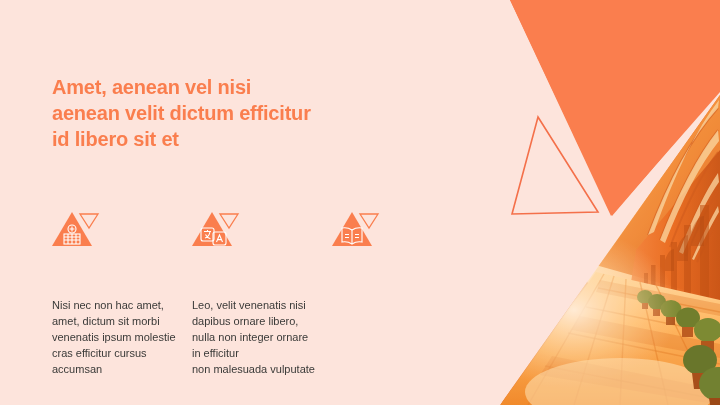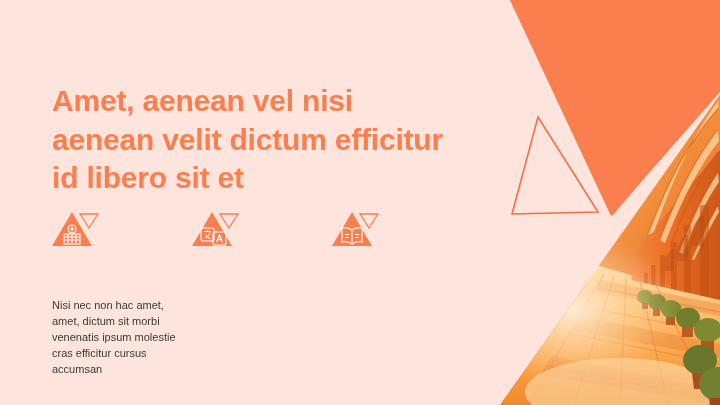--- a/index.html
+++ b/index.html
@@ -12,21 +12,21 @@
     position:relative;width:720px;height:405px;overflow:hidden;
     background:#fde4dc;
   }
 
   
   #art{position:absolute;inset:0;width:720px;height:405px;}
 
   
   #title{
     position:absolute;left:52px;top:62px;width:430px;
-    font-size:30px;line-height:1.29;
+    font-size:20px;line-height:1.29;
     font-weight:700;letter-spacing:-0.2px;
     color:#fa7e4e;
     z-index:5;
     white-space:pre-line;
   }
 
   
   #cols{
     position:absolute;left:52px;top:208px;width:420px;
     display:flex;z-index:5;
@@ -233,20 +233,25 @@
           <polygon points="20,4 40,38 0,38" fill="#fa7e4e"></polygon>
           <polygon points="28,6 46,6 37,20" fill="none" stroke="#fa7e4e" stroke-width="1.3"></polygon>
           <g stroke="#ffffff" stroke-width="1.1" fill="none">
             <rect x="9" y="20" width="13" height="13" rx="2"></rect>
             <path d="M12,23.5 h7 M15.5,23.5 v-1.6 M18,23.5 q-0.6,5 -5,6.5 M13.5,26.5 q1.6,3.4 5,4.2"></path>
             <rect x="21" y="24" width="13" height="13" rx="2"></rect>
             <path d="M24.5,34 l3,-7 l3,7 M25.6,31.6 h3.8"></path>
           </g>
         </svg>
       </div>
+      <div class="col-text">Leo, velit venenatis nisi
+dapibus ornare libero,
+nulla non integer ornare
+in efficitur
+non malesuada vulputate</div>
     </div>
 
     <div class="col">
       <div class="col-icon">
         <svg viewBox="0 0 50 42" width="50" height="42">
           <polygon points="20,4 40,38 0,38" fill="#fa7e4e"></polygon>
           <polygon points="28,6 46,6 37,20" fill="none" stroke="#fa7e4e" stroke-width="1.3"></polygon>
           <g stroke="#ffffff" stroke-width="1.1" fill="none">
             <path d="M20,22 q-4.5,-3 -10,-2 v14 q5.5,-1 10,2 q4.5,-3 10,-2 v-14 q-5.5,-1 -10,2 z"></path>
             <path d="M20,22 v14"></path>

